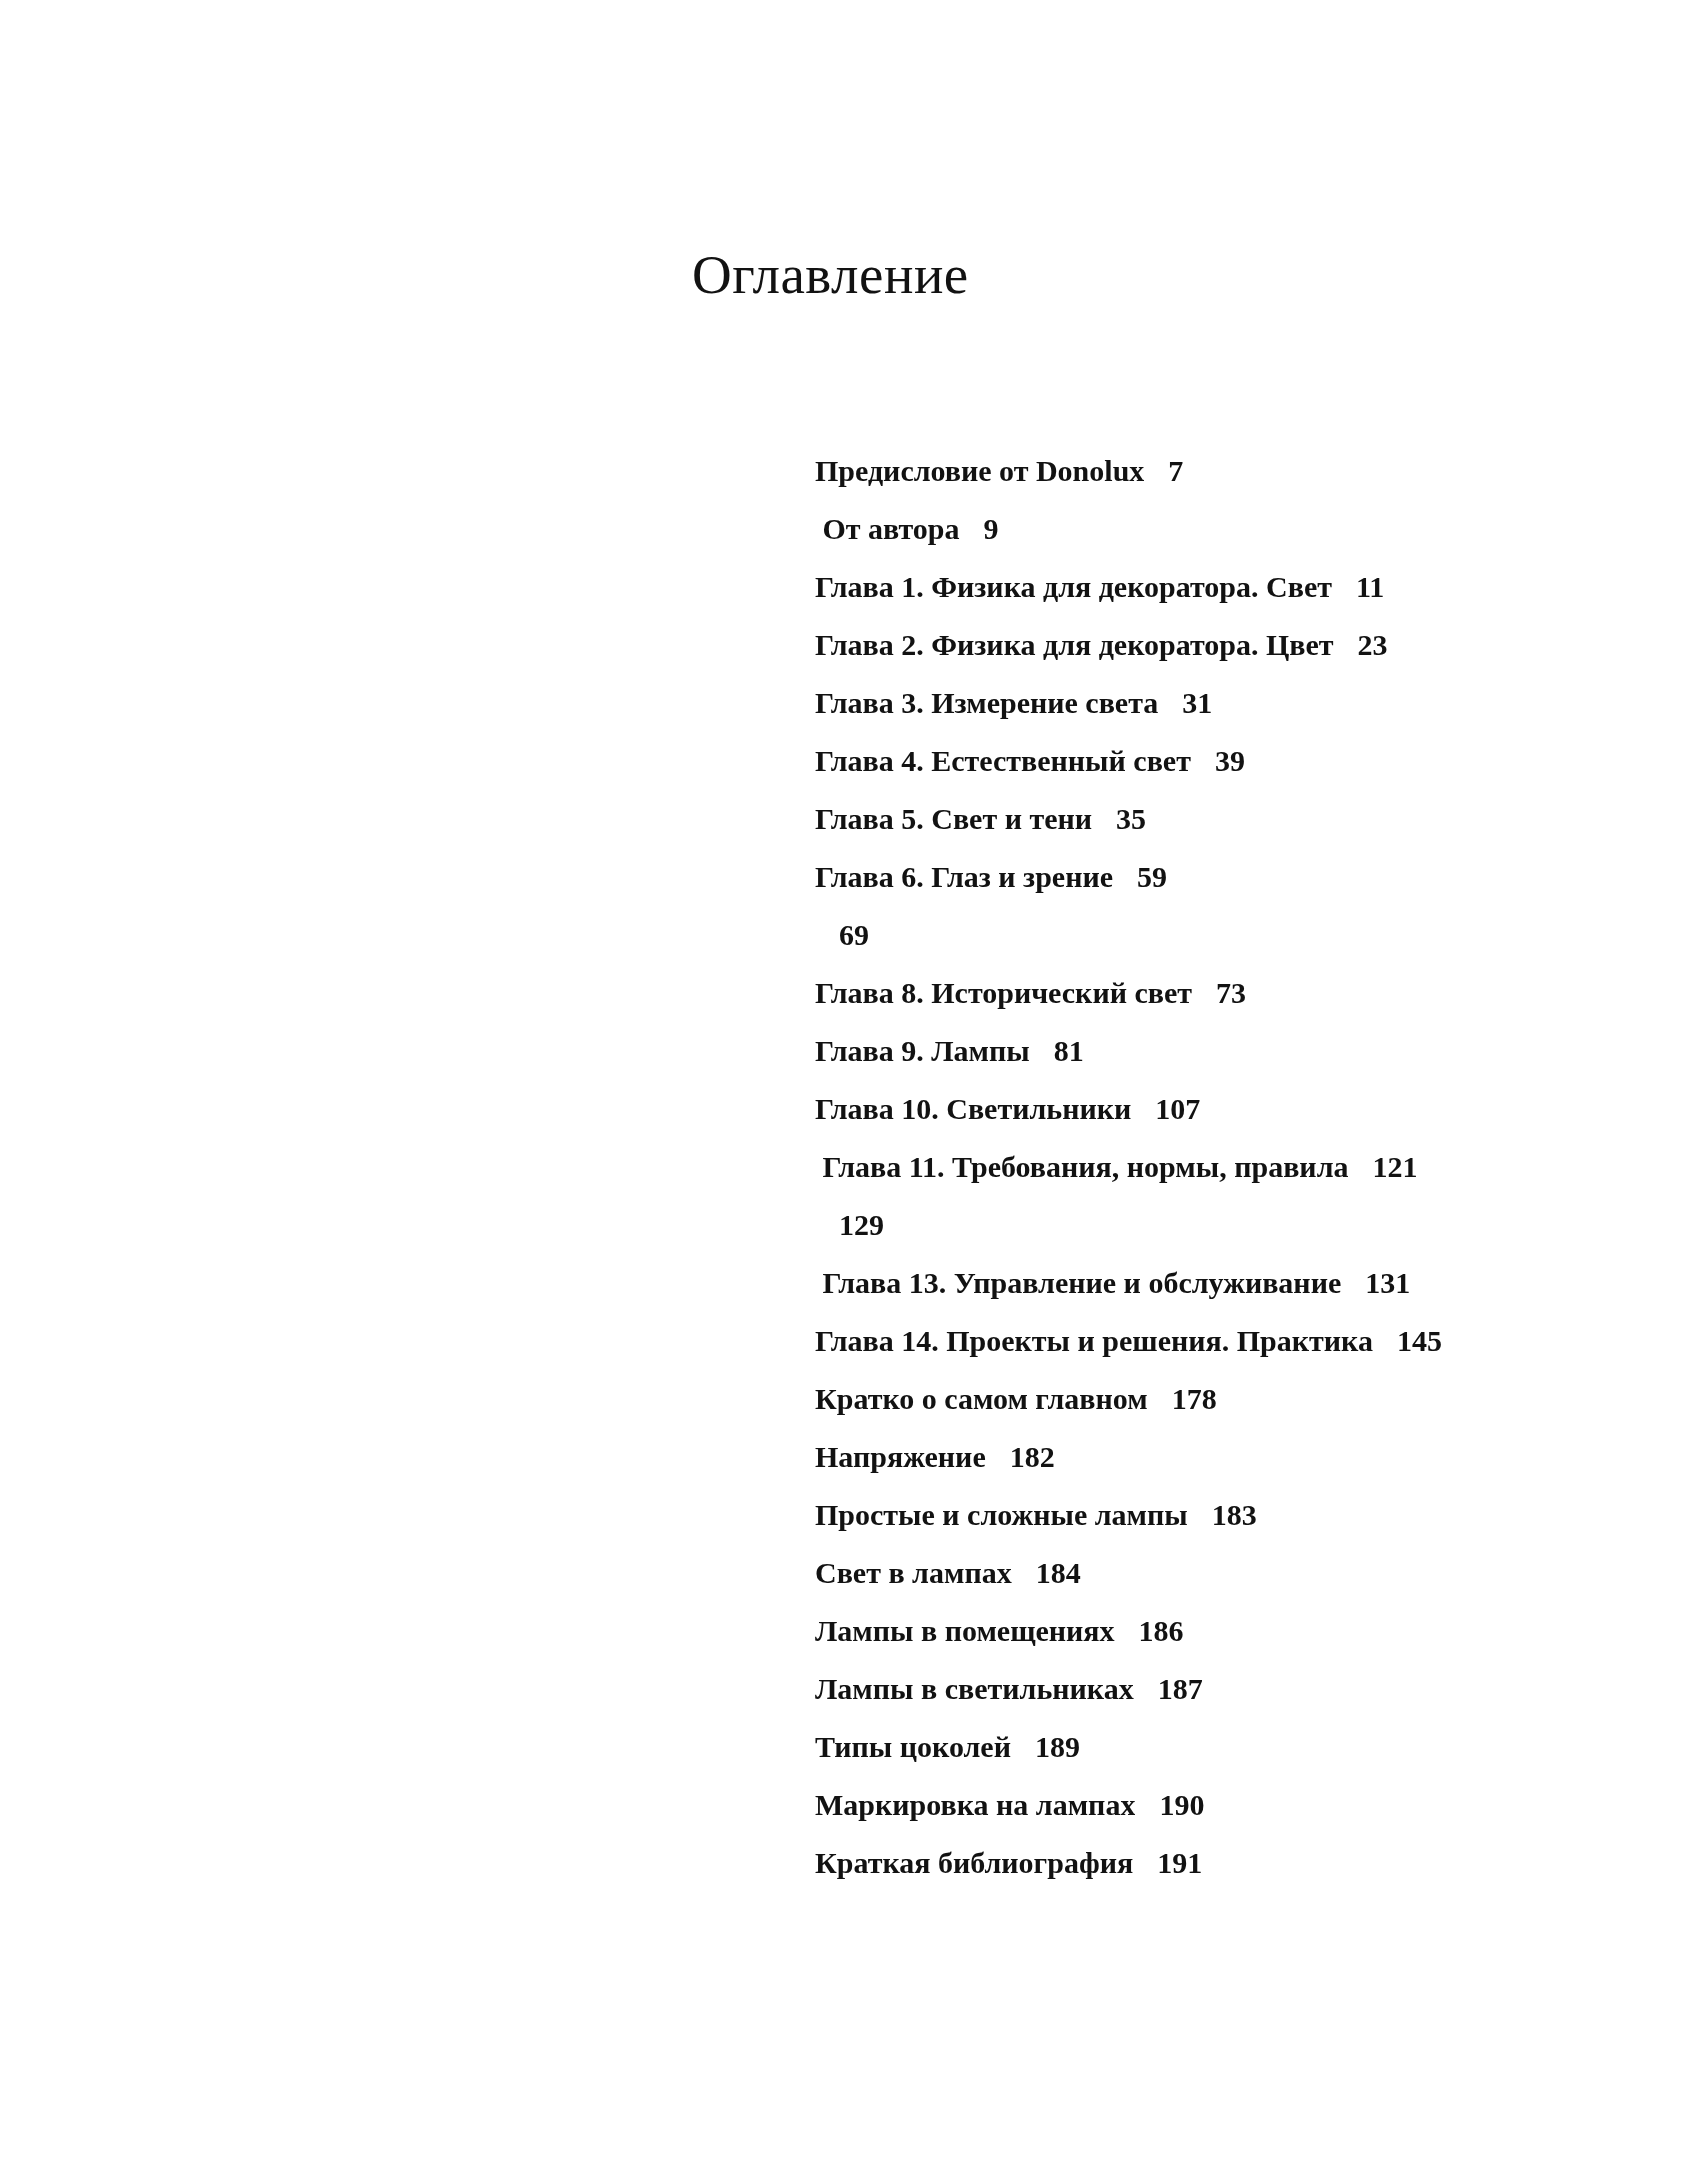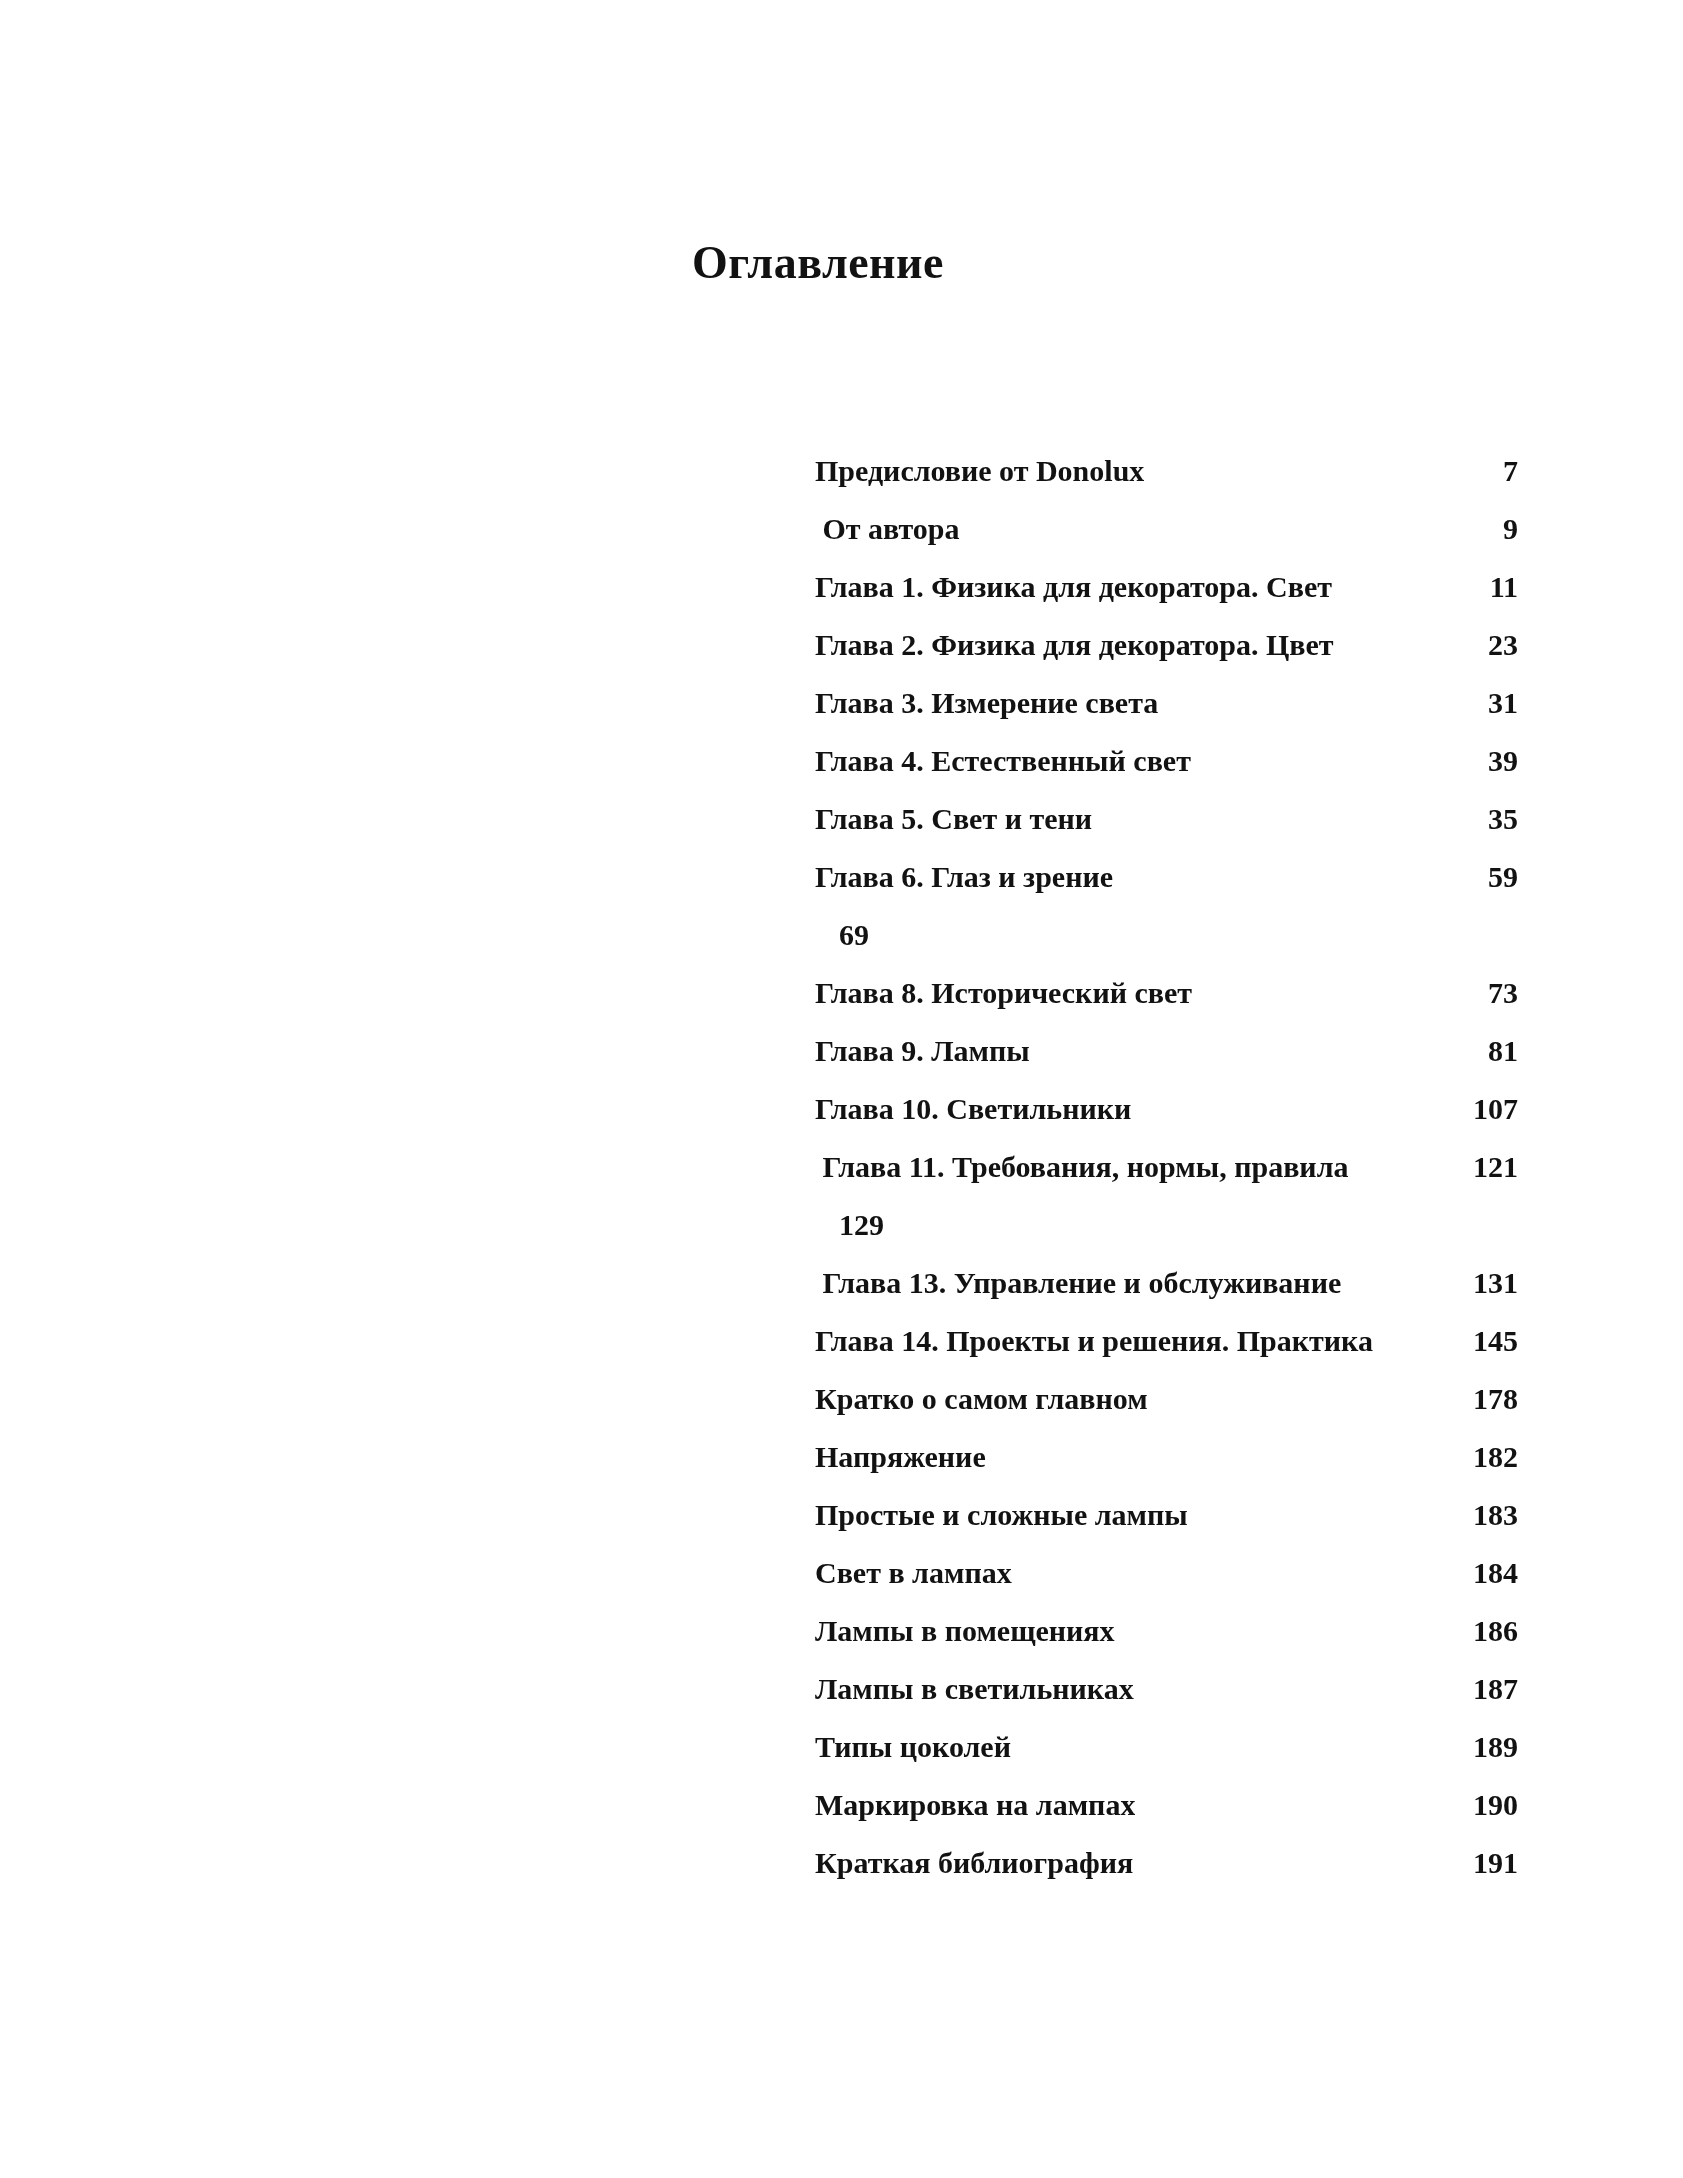--- a/index.html
+++ b/index.html
@@ -16,37 +16,37 @@
     overflow: hidden;
   }
   .page {
     position: absolute;
     inset: 0;
     background: #ffffff;
   }
   .page-title {
     position: absolute;
     left: 692px;
-    top: 240px;
+    top: 247px;
     margin: 0;
-    font-size: 46px;
+    font-size: 55px;
     line-height: 1;
-    font-weight: 700;
+    font-weight: 400;
     letter-spacing: 0.5px;
     white-space: pre;
   }
   .toc-list {
     position: absolute;
     left: 815px;
     top: 442px;
     width: 703px;
   }
   .toc-row {
     display: flex;
-    justify-content: space-between;
+    justify-content: flex-start;
     align-items: baseline;
     height: 58px;
     line-height: 58px;
     font-size: 30px;
     font-weight: 700;
     white-space: pre;
   }
   .toc-entry-label {
     text-align: left;
     overflow: hidden;

